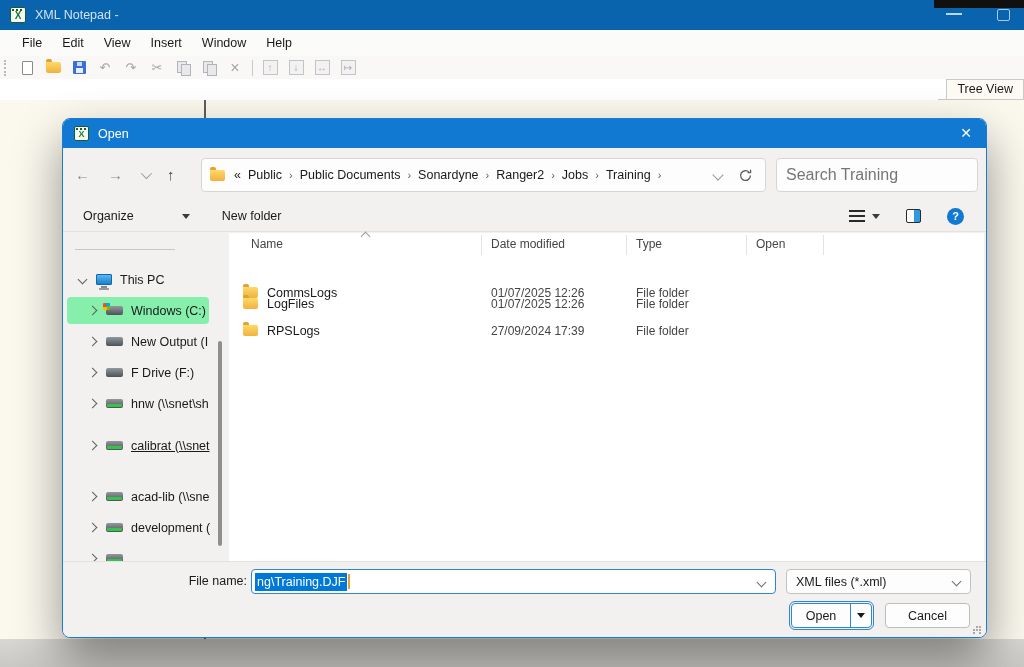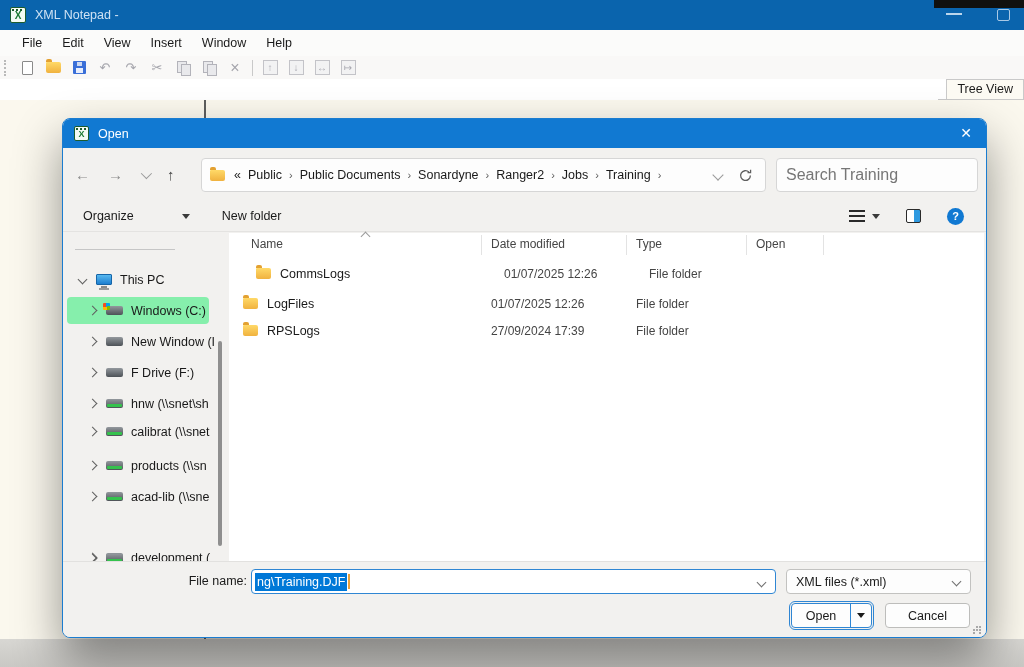--- a/index.html
+++ b/index.html
@@ -276,54 +276,49 @@
 
         <div class="side-row selected" style="top:64px;">
           <span class="chev right" style="margin-left:22px;"></span>
           <span class="side-ico ico-drive win"></span>
           <span>Windows (C:)</span>
         </div>
 
         <div class="side-row" style="top:95px;">
           <span class="chev right" style="margin-left:22px;"></span>
           <span class="side-ico ico-drive"></span>
-          <span>New Window (I</span>
+          <span>New Output (I</span>
         </div>
 
         <div class="side-row" style="top:126px;">
           <span class="chev right" style="margin-left:22px;"></span>
           <span class="side-ico ico-drive"></span>
           <span>F Drive (F:)</span>
         </div>
 
         <div class="side-row" style="top:157px;">
           <span class="chev right" style="margin-left:22px;"></span>
           <span class="side-ico ico-drive net"></span>
           <span>hnw (\\snet\sh</span>
         </div>
 
-        <div class="side-row" style="top:185px;">
+        <div class="side-row" style="top:199px;text-decoration:underline;">
           <span class="chev right" style="margin-left:22px;"></span>
           <span class="side-ico ico-drive net"></span>
           <span>calibrat (\\snet</span>
         </div>
 
-        <div class="side-row" style="top:219px;">
-          <span class="chev right" style="margin-left:22px;"></span>
-          <span class="side-ico ico-drive net"></span>
-          <span>products (\\sn</span>
-        </div>
 
         <div class="side-row" style="top:250px;">
           <span class="chev right" style="margin-left:22px;"></span>
           <span class="side-ico ico-drive net"></span>
           <span>acad-lib (\\sne</span>
         </div>
 
-        <div class="side-row" style="top:281px;margin-top:30px;">
+        <div class="side-row" style="top:281px;">
           <span class="chev right" style="margin-left:22px;"></span>
           <span class="side-ico ico-drive net"></span>
           <span>development (</span>
         </div>
 
         <div class="side-row" style="top:312px;">
           <span class="chev right" style="margin-left:22px;"></span>
           <span class="side-ico ico-drive net"></span>
         </div>
 
@@ -336,21 +331,21 @@
           <span class="col-label" style="left:22px;">Name</span>
           <span class="col-label" style="left:262px;">Date modified</span>
           <span class="col-label" style="left:407px;">Type</span>
           <span class="col-label" style="left:527px;">Open</span>
           <span class="col-line" style="left:252px;"></span>
           <span class="col-line" style="left:397px;"></span>
           <span class="col-line" style="left:517px;"></span>
           <span class="col-line" style="left:594px;"></span>
         </div>
 
-        <div class="frow" style="top:27px;margin-left:13px;">
+        <div class="frow" style="top:46px;">
           <div class="ico-folder"></div>
           <span class="fname">CommsLogs</span>
           <span class="fdate">01/07/2025 12:26</span>
           <span class="ftype">File folder</span>
           <span class="fsize"></span>
         </div>
         <div class="frow" style="top:57px;">
           <div class="ico-folder"></div>
           <span class="fname">LogFiles</span>
           <span class="fdate">01/07/2025 12:26</span>

